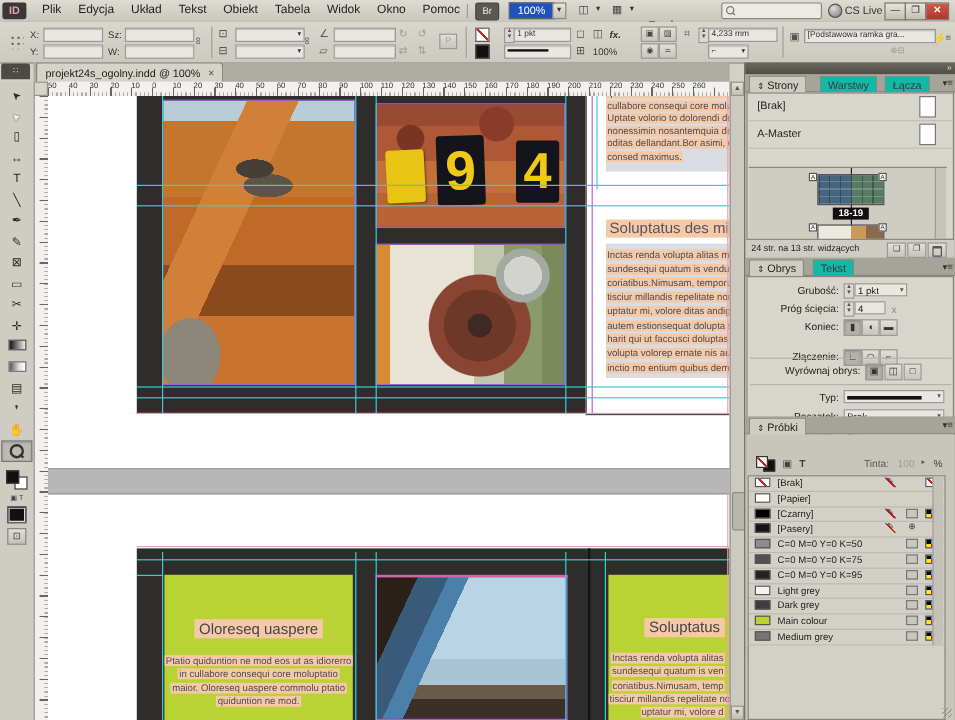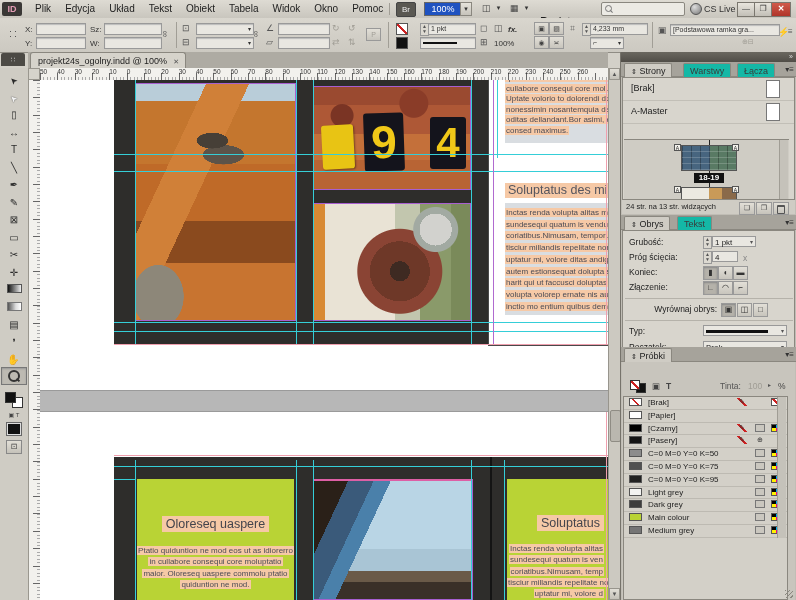--- a/index.html
+++ b/index.html
@@ -163,21 +163,21 @@
   #pglabel{position:absolute;left:70px;top:33px;width:30px;height:10px;background:#111;color:#fff;font-size:8px;font-weight:bold;
     text-align:center;line-height:10px;}
   .minisb{position:absolute;right:1px;width:8px;background:#c5c2ba;border-left:1px solid #a09d95;}
   .pstatus{position:absolute;left:1px;width:173px;height:14px;background:#cfccc4;border-top:1px solid #8a877f;font-size:7.5px;line-height:14px;color:#222;}
   .pstatus .txt{position:absolute;left:4px;}
   .sbtn{position:absolute;top:2px;width:14px;height:11px;border:1px solid #999;background:linear-gradient(#e2dfd7,#c6c3bb);
     font-size:7px;text-align:center;line-height:10px;color:#444;}
   .trash{position:absolute;left:3px;top:2px;width:6px;height:6px;border:1px solid #555;border-top:2px solid #555;border-radius:1px;}
   
   .srow{position:absolute;left:2px;width:170px;height:13px;font-size:8.5px;color:#222;}
-  .srow .lb{position:absolute;right:96px;top:1px;text-align:left;width:70px;}
+  .srow .lb{position:absolute;right:96px;top:1px;text-align:right;width:70px;}
   .srow .lb2{position:absolute;right:78px;top:1px;text-align:right;width:88px;}
   .sfield{position:absolute;height:11px;background:#e9e7e1;border:1px solid #999;font-size:8px;line-height:11px;padding:0 2px;box-sizing:border-box;color:#222;}
   .sfield .da{position:absolute;right:2px;top:0;font-size:6px;color:#555;}
   .stepper{position:absolute;width:7px;height:11px;border:1px solid #999;background:#dcd9d1;font-size:5px;line-height:5px;text-align:center;color:#555;}
   .tribtn{position:absolute;top:0px;width:13px;height:12px;border:1px solid #999;background:linear-gradient(#e2dfd7,#c8c5bd);
     font-size:8px;text-align:center;line-height:11px;color:#333;}
   .tribtn.on{background:#b5b2aa;box-shadow:inset 0 1px 2px #888;}
   .sdivider{position:absolute;left:2px;width:168px;height:1px;background:#b5b2aa;}
   .dis{color:#a09d95;}
   
@@ -474,21 +474,21 @@
         <div class="stepper" style="left:78px;top:0;">▲<br>▼</div>
         <div class="sfield" style="left:87px;top:0;width:26px;">4</div>
         <span style="position:absolute;left:118px;top:2px;color:#888;">x</span>
       </div>
       <div class="srow" style="top:35px;">
         <span class="lb">Koniec:</span>
         <div class="tribtn on" style="left:78px;">▮</div>
         <div class="tribtn" style="left:93px;">◖</div>
         <div class="tribtn" style="left:108px;">▬</div>
       </div>
-      <div class="srow" style="top:50px;">
+      <div class="srow" style="top:60px;">
         <span class="lb">Złączenie:</span>
         <div class="tribtn on" style="left:78px;">∟</div>
         <div class="tribtn" style="left:93px;">◠</div>
         <div class="tribtn" style="left:108px;">⌐</div>
       </div>
       <div class="sdivider" style="top:67px;"></div>
       <div class="srow" style="top:72px;">
         <span class="lb2">Wyrównaj obrys:</span>
         <div class="tribtn on" style="left:96px;">▣</div>
         <div class="tribtn" style="left:112px;">◫</div>

